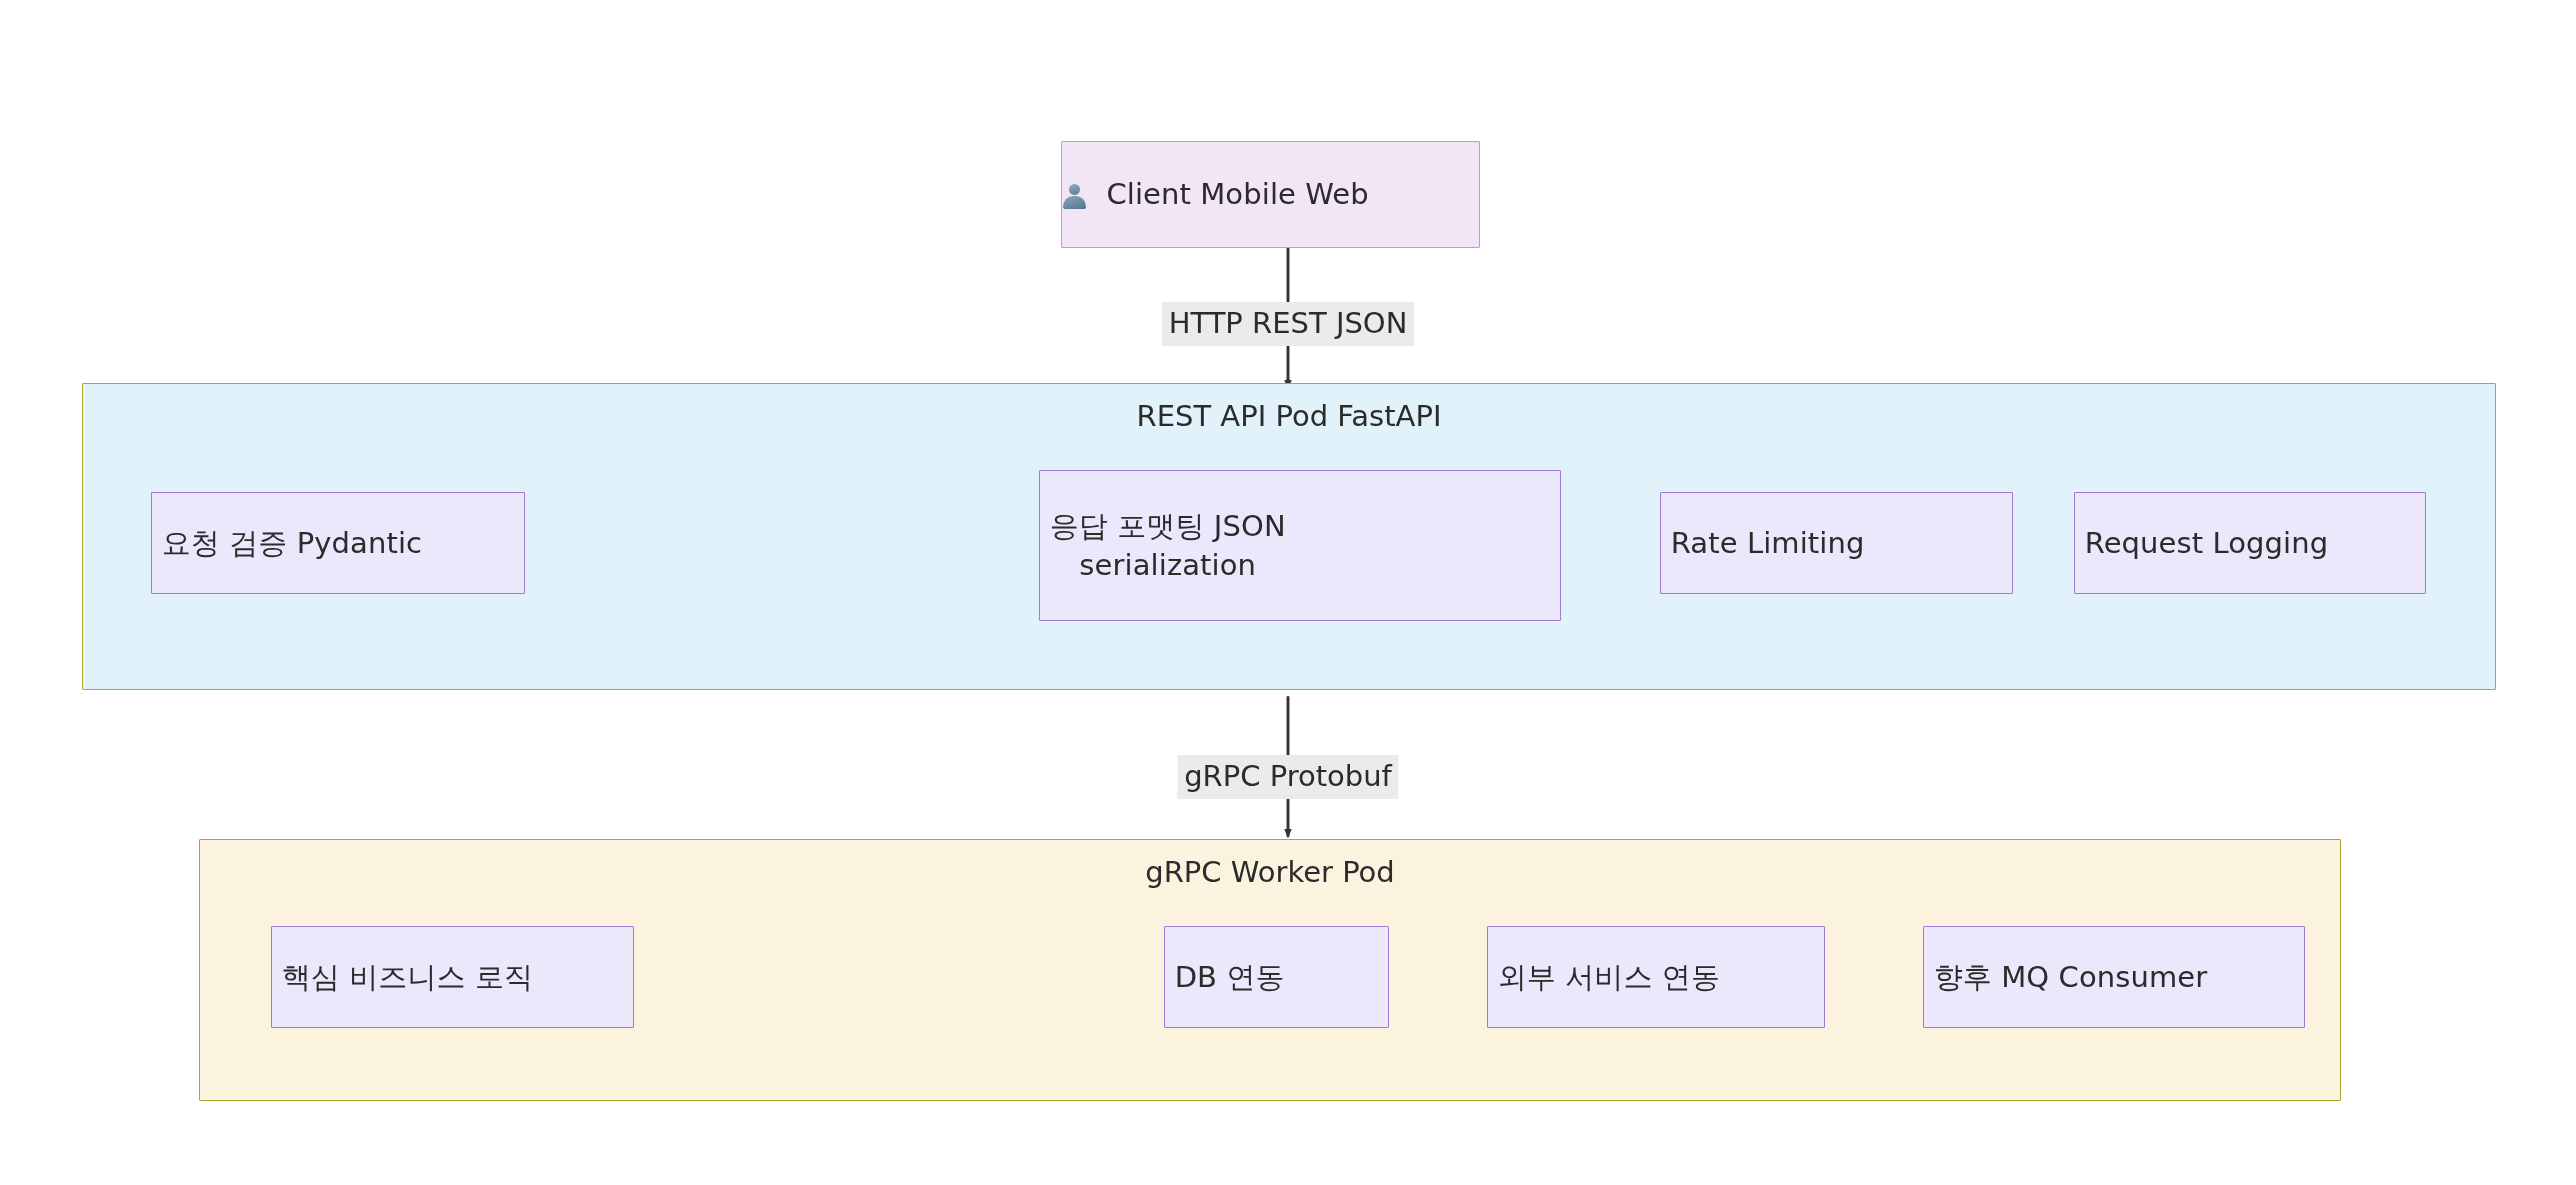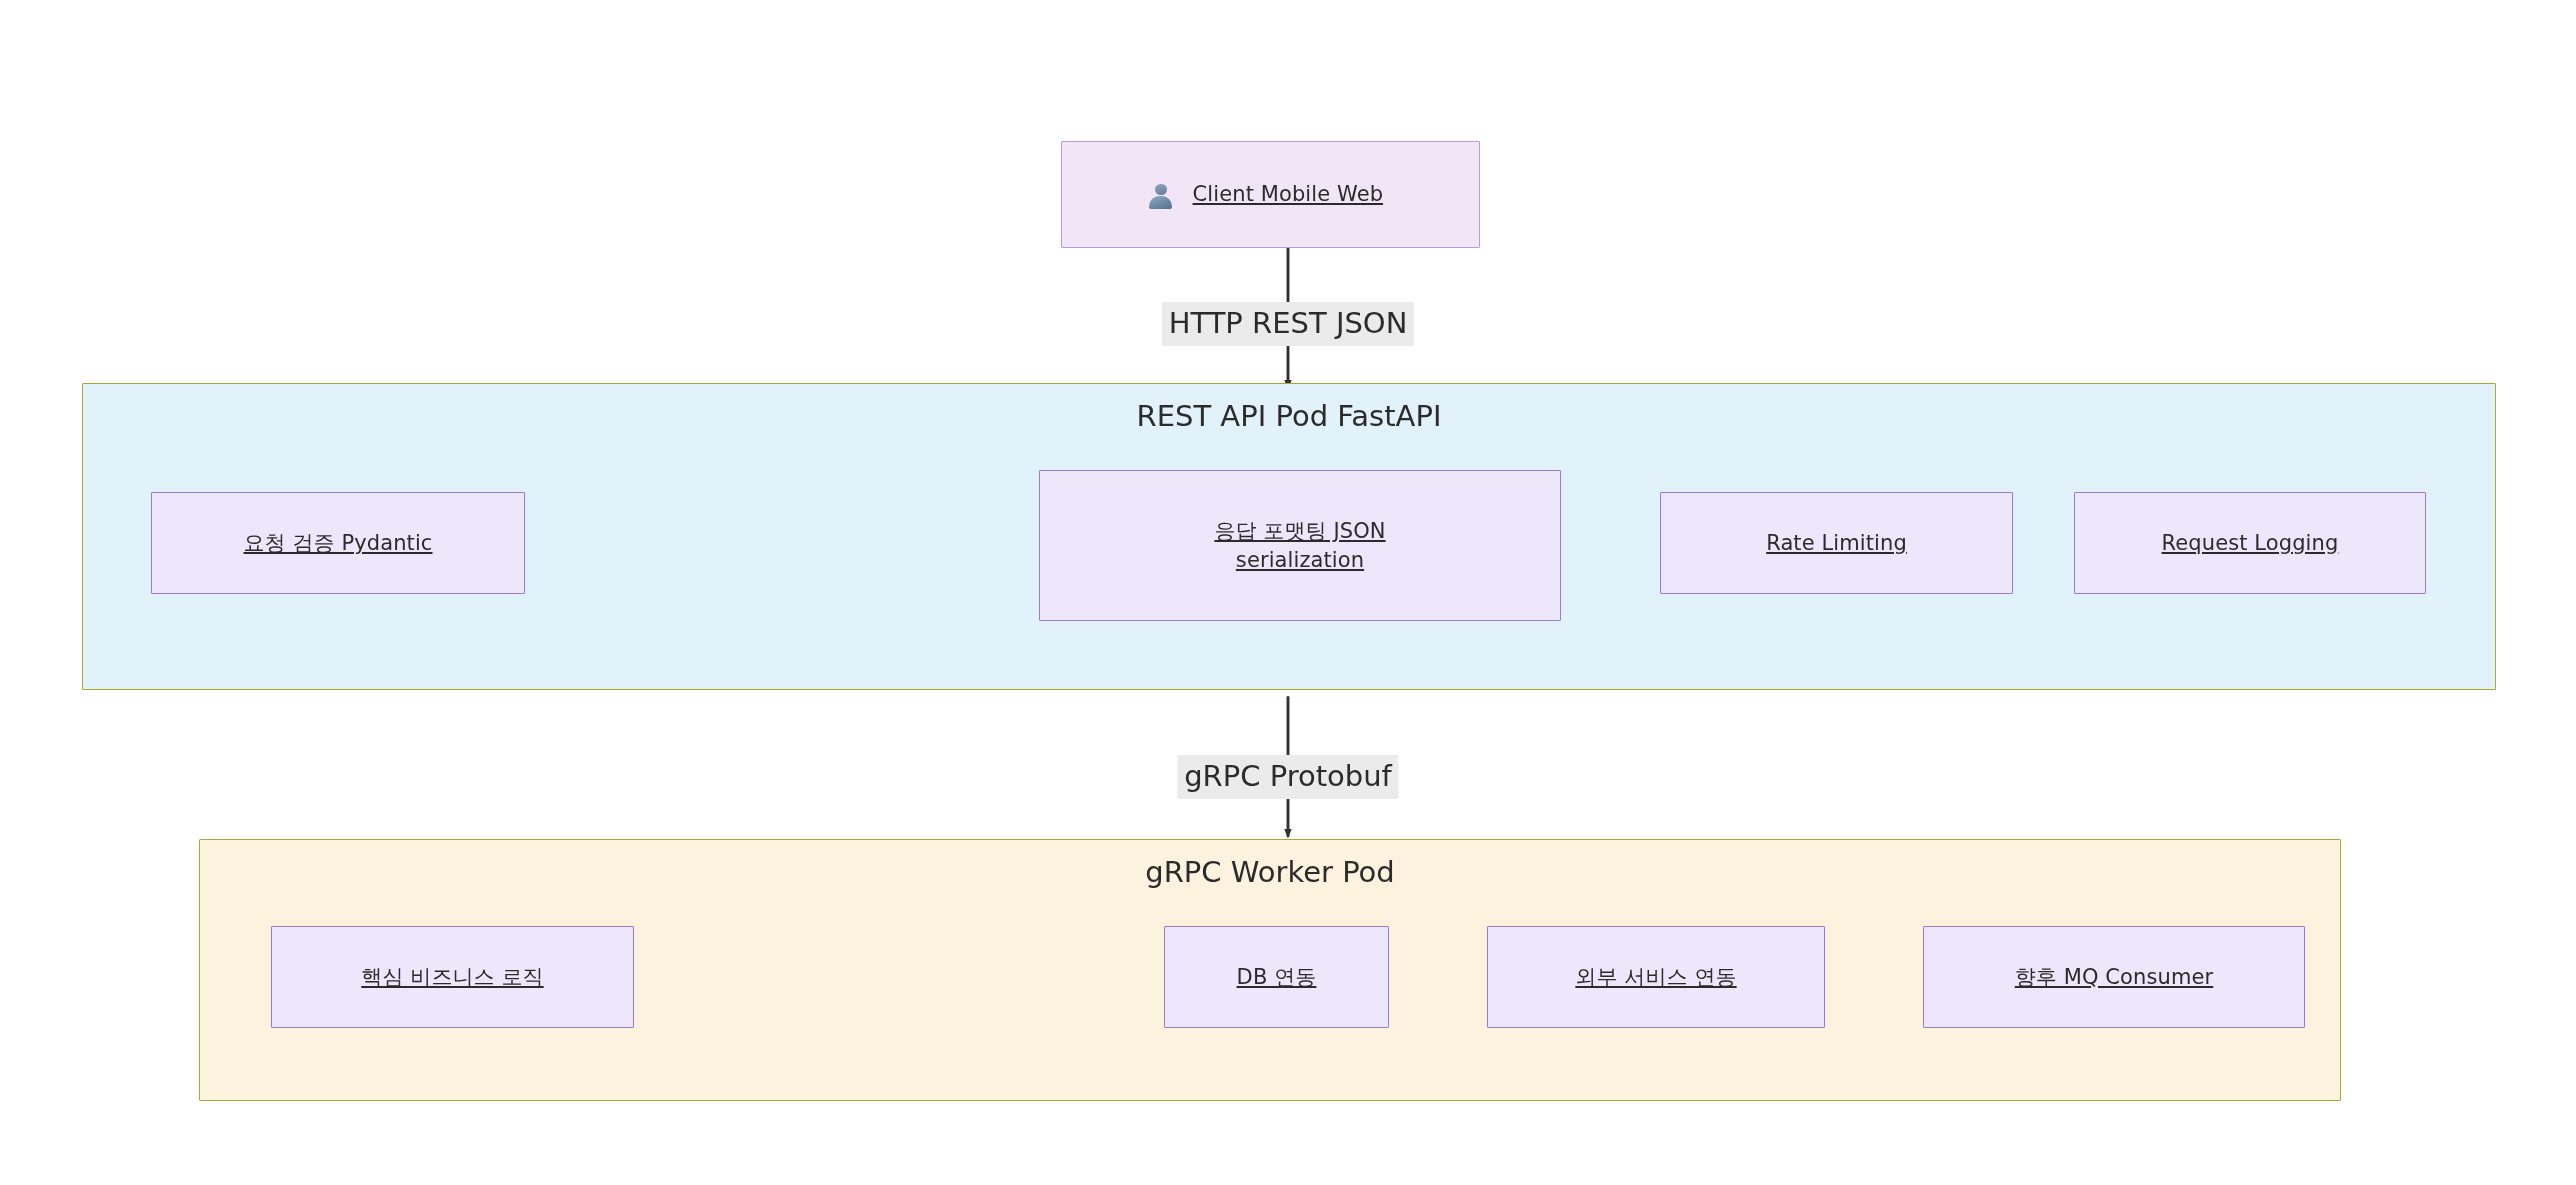--- a/index.html
+++ b/index.html
@@ -24,28 +24,27 @@
   }
 
   
   .node {
     position: absolute;
     box-sizing: border-box;
     border: 1.9px solid #9b79d4;
     background: #ece7fb;
     display: flex;
     align-items: center;
-    justify-content: center;
+    justify-content: flex-start;
     text-align: center;
     color: #2b2b2b;
-    font-size: 21px;
+    font-size: 29px;
     line-height: 1.34;
     letter-spacing: 0.1px;
     border-radius: 1px;
-    text-decoration: underline;
   }
 
   .node-label {
     display: block;
     padding: 0 9.7px;
     white-space: pre-line;
   }
 
   
   .client-node {

